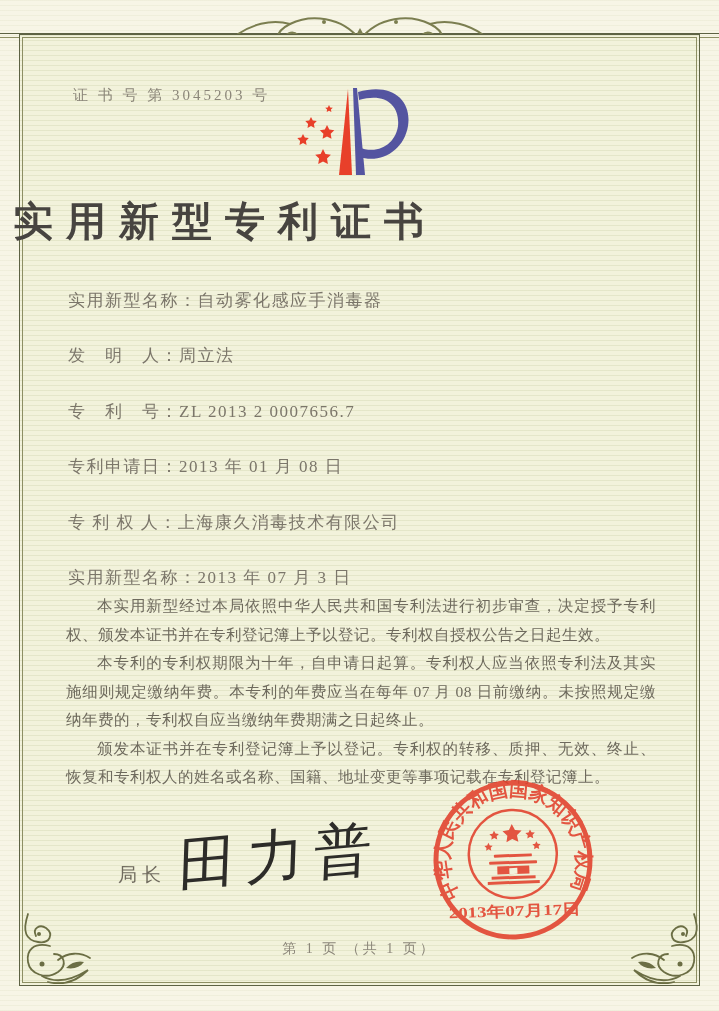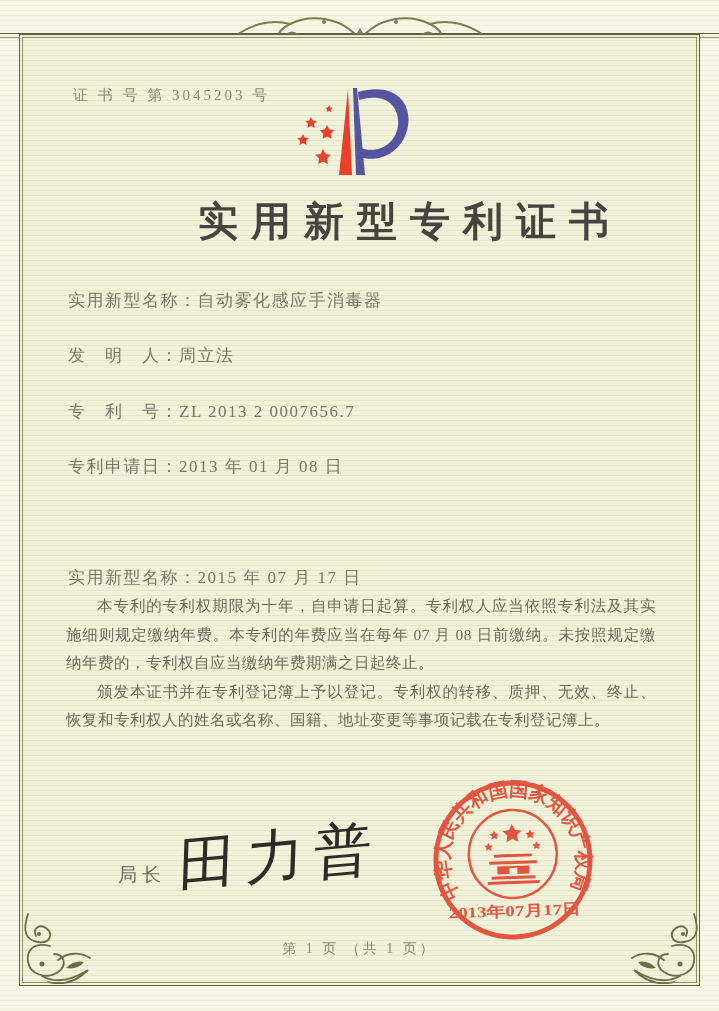--- a/index.html
+++ b/index.html
@@ -32,21 +32,21 @@
   .frame-inner{
     position:absolute;left:2px;top:2px;right:2px;bottom:2px;
     border:1px solid #8d8f63;
   }
   .cert-no{
     position:absolute;left:73px;top:86px;
     font-size:15px;color:#8b8679;letter-spacing:3px;text-align:right;
   }
   .title{
     position:absolute;left:0;top:194px;width:622px;
-    text-align:right;font-size:40px;font-weight:bold;color:#474440;
+    text-align:left;font-size:40px;font-weight:bold;color:#474440;
     letter-spacing:13px;text-indent:13px;
   }
   .fieldrow{
     position:absolute;left:68px;width:600px;
     font-size:17px;color:#7b766a;letter-spacing:1.5px;
   }
   .fieldrow .lab::after{content:"：";}
   .paras{
     position:absolute;left:66px;top:592px;width:590px;
     font-size:15.5px;line-height:28.5px;color:#6e6a5d;
@@ -172,25 +172,29 @@
   </div>
   <div class="fieldrow" style="top:289px">
     <span class="lab">实用新型名称</span><span class="val">自动雾化感应手消毒器</span>
   </div>
   <div class="fieldrow" style="top:400px">
     <span class="lab">专　利　号</span><span class="val">ZL 2013 2 0007656.7</span>
   </div>
   <div class="fieldrow" style="top:455px">
     <span class="lab">专利申请日</span><span class="val">2013 年 01 月 08 日</span>
   </div>
+  <div class="fieldrow" style="top:511px">
+    <span class="lab">专 利 权 人</span><span class="val">上海康久消毒技术有限公司</span>
+  </div>
   <div class="fieldrow" style="top:566px">
-    <span class="lab">实用新型名称</span><span class="val">2015 年 07 月 17 日</span>
+    <span class="lab">实用新型名称</span><span class="val">2013 年 07 月 3 日</span>
   </div>
 
   <div class="paras">
+    <p>本实用新型经过本局依照中华人民共和国专利法进行初步审查，决定授予专利权、颁发本证书并在专利登记簿上予以登记。专利权自授权公告之日起生效。</p>
     <p>本专利的专利权期限为十年，自申请日起算。专利权人应当依照专利法及其实施细则规定缴纳年费。本专利的年费应当在每年 07 月 08 日前缴纳。未按照规定缴纳年费的，专利权自应当缴纳年费期满之日起终止。</p>
     <p>颁发本证书并在专利登记簿上予以登记。专利权的转移、质押、无效、终止、恢复和专利权人的姓名或名称、国籍、地址变更等事项记载在专利登记簿上。</p>
   </div>
 
   <div class="sig-title">局长</div>
   <div class="sig-name">田力普</div>
 
   <svg class="seal" width="200" height="200" viewBox="0 0 200 200">
     <defs>
       <path id="sealRing" d="M 40.7 131.9 A 64 64 0 1 1 149.3 131.9"></path>

